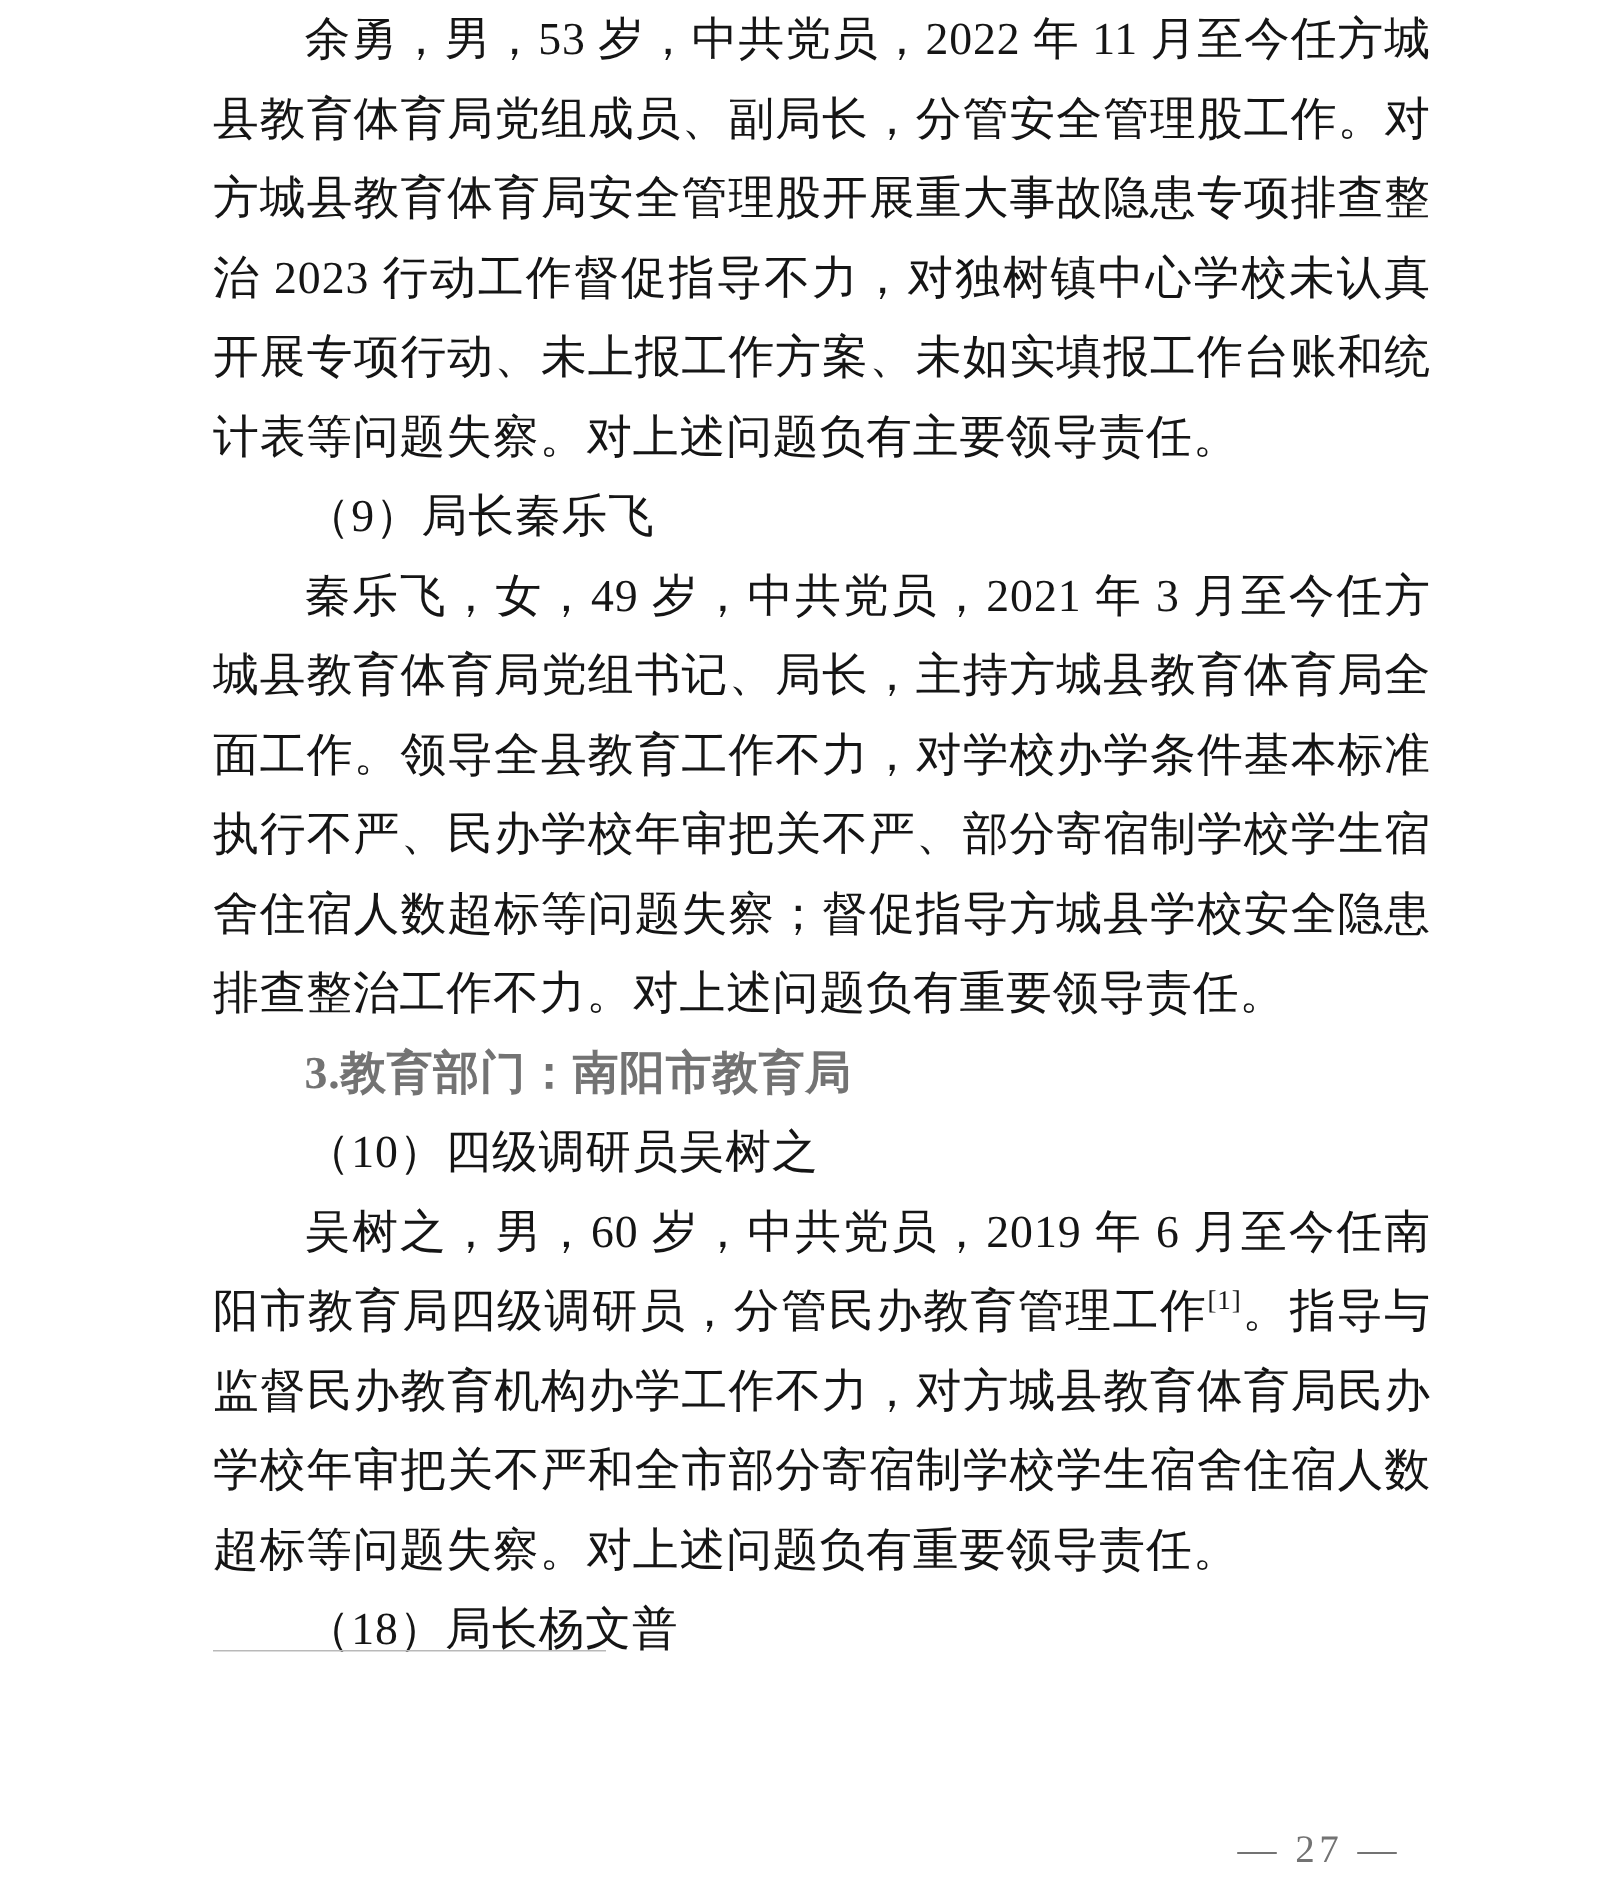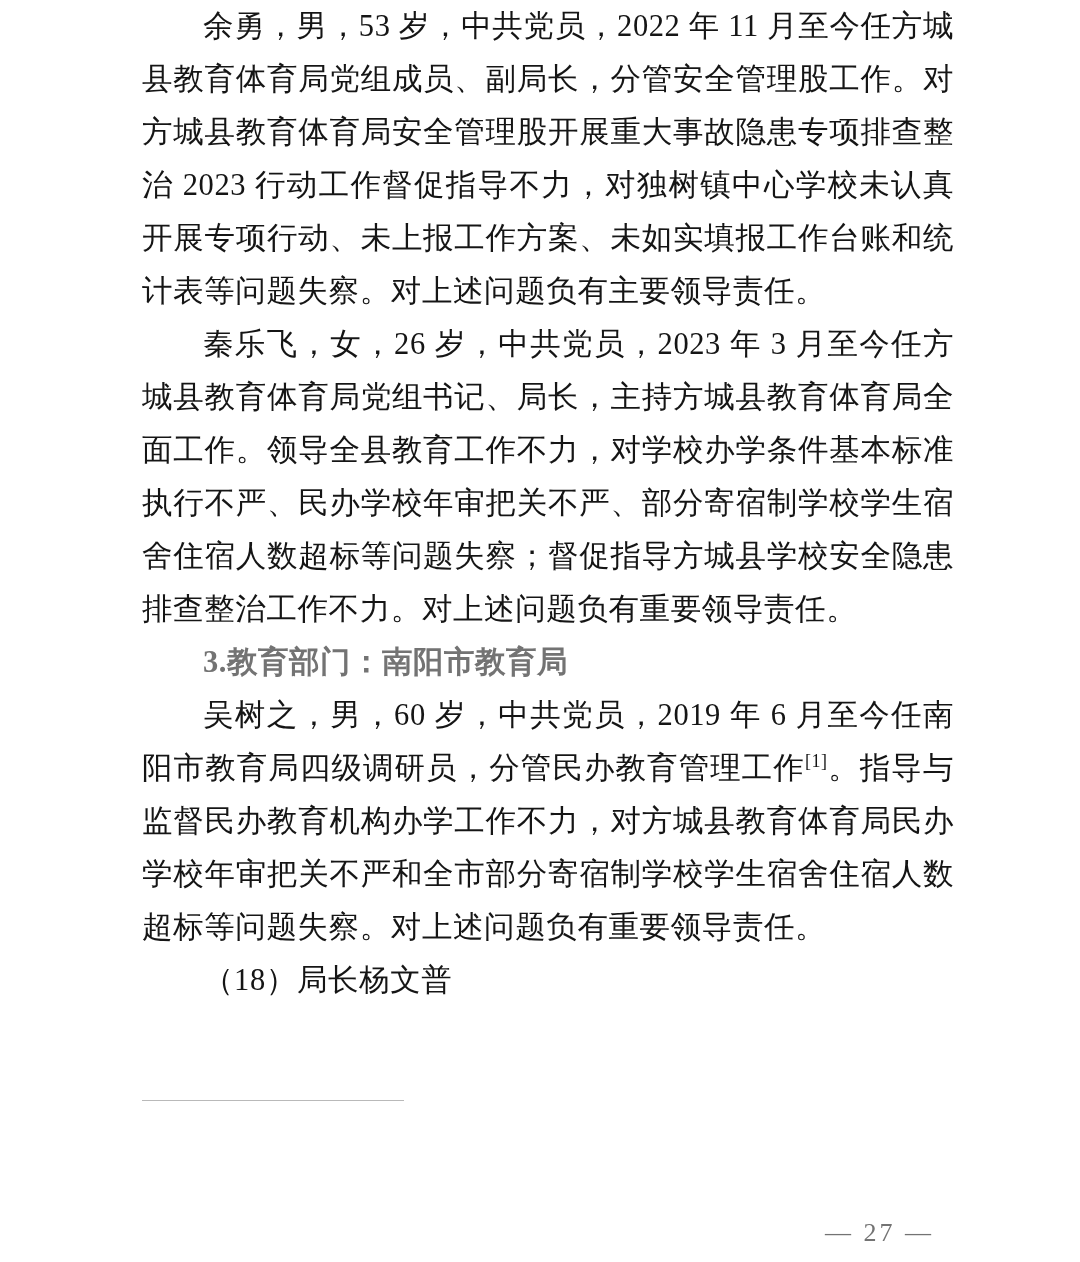--- a/index.html
+++ b/index.html
@@ -87,25 +87,27 @@
 </style>
 </head>
 <body>
 
 <div class="page">
 
   <div class="content">
 
     <p class="para indent">余勇，男，53 岁，中共党员，2022 年 11 月至今任方城县教育体育局党组成员、副局长，分管安全管理股工作。对方城县教育体育局安全管理股开展重大事故隐患专项排查整治 2023 行动工作督促指导不力，对独树镇中心学校未认真开展专项行动、未上报工作方案、未如实填报工作台账和统计表等问题失察。对上述问题负有主要领导责任。</p>
 
+    <p class="para indent">（9）局长秦乐飞</p>
 
-    <p class="para indent">秦乐飞，女，26 岁，中共党员，2023 年 3 月至今任方城县教育体育局党组书记、局长，主持方城县教育体育局全面工作。领导全县教育工作不力，对学校办学条件基本标准执行不严、民办学校年审把关不严、部分寄宿制学校学生宿舍住宿人数超标等问题失察；督促指导方城县学校安全隐患排查整治工作不力。对上述问题负有重要领导责任。</p>
+    <p class="para indent">秦乐飞，女，49 岁，中共党员，2021 年 3 月至今任方城县教育体育局党组书记、局长，主持方城县教育体育局全面工作。领导全县教育工作不力，对学校办学条件基本标准执行不严、民办学校年审把关不严、部分寄宿制学校学生宿舍住宿人数超标等问题失察；督促指导方城县学校安全隐患排查整治工作不力。对上述问题负有重要领导责任。</p>
 
     <p class="heading">3.教育部门：南阳市教育局</p>
 
+    <p class="para indent">（10）四级调研员吴树之</p>
 
     <p class="para indent"><span>吴树之，男，60 岁，中共党员，2019 年 6 月至今任南阳市教育局四级调研员，分管民办教育管理工作</span><span class="sup">[1]</span><span>。指导与监督民办教育机构办学工作不力，对方城县教育体育局民办学校年审把关不严和全市部分寄宿制学校学生宿舍住宿人数超标等问题失察。对上述问题负有重要领导责任。</span></p>
 
     <p class="para indent">（18）局长杨文普</p>
 
   </div>
 
   <div class="footnote-area">
     <div class="footnote-rule"></div>
   </div>

